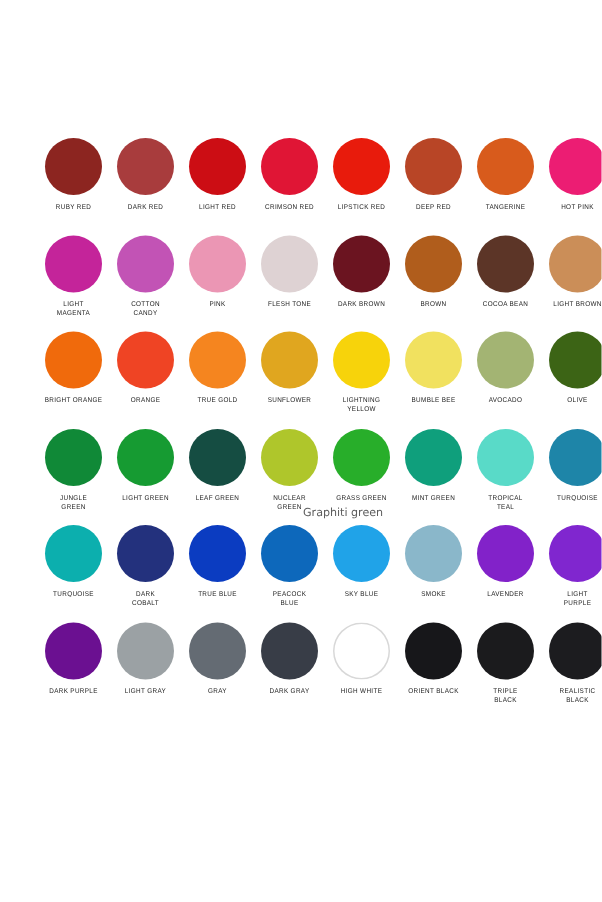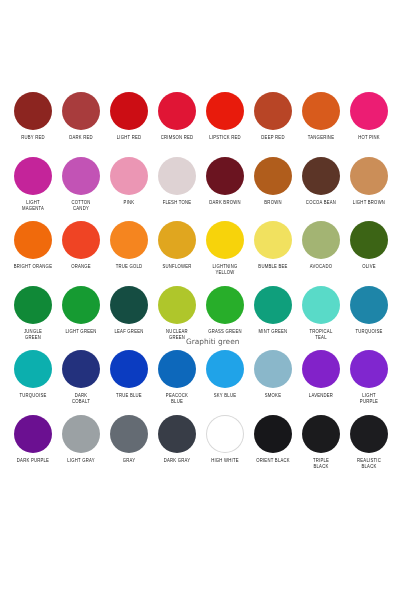--- a/index.html
+++ b/index.html
@@ -9,21 +9,21 @@
   }
   body {
     width: 401px;
     height: 601px;
     font-family: "Liberation Sans", sans-serif;
     overflow: hidden;
     position: relative;
   }
   #chart {
     position: absolute;
-    left: 0;
+    left: 16px;
     top: 0;
     width: 350px;
     height: 601px;
   }
   .rows {
     position: absolute;
     left: 0;
     top: 92px;
     width: 401px;
   }

